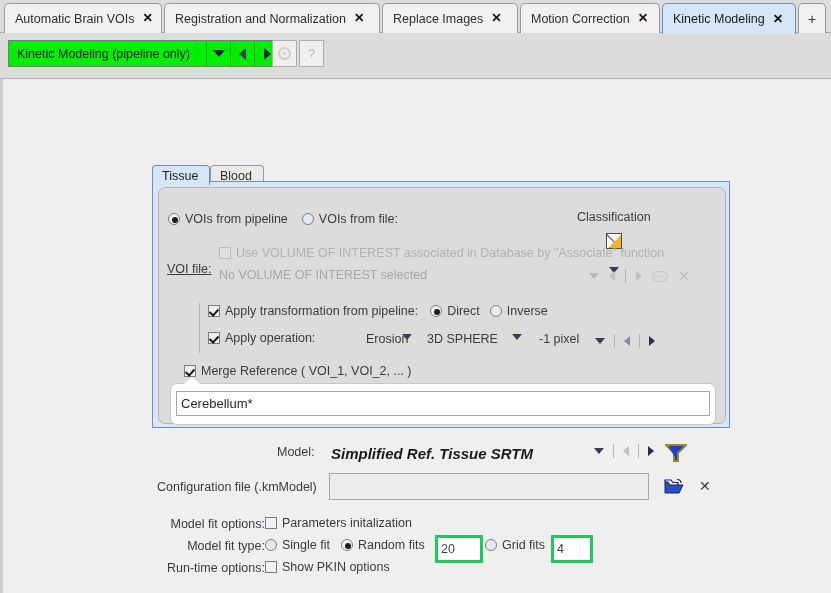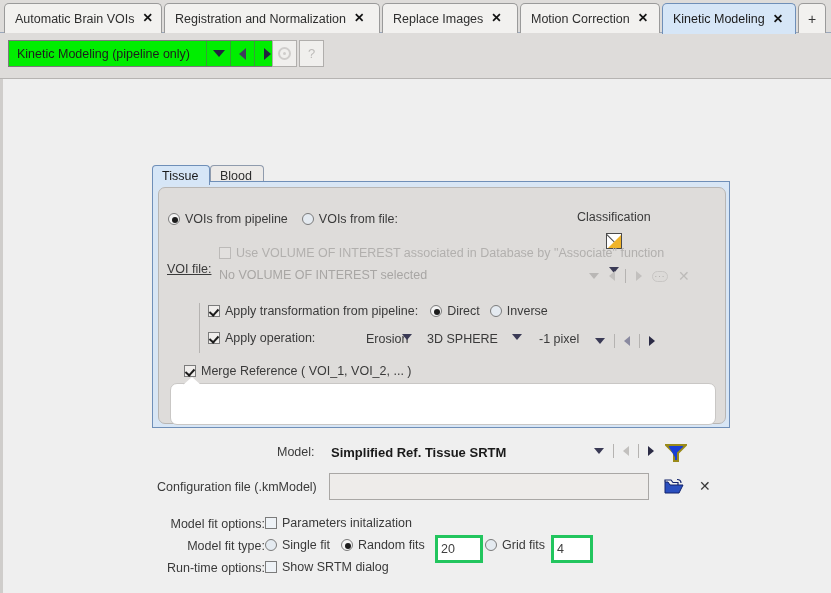--- a/index.html
+++ b/index.html
@@ -297,21 +297,21 @@
     padding: 0 4px;
   }
 
   
   .model-label {
     position: absolute; left: 277px; top: 445px;
     font-size: 12.5px; color: #3a3a3a;
   }
   .model-value {
     position: absolute; left: 331px; top: 445px;
-    font-size: 13px; color: #1a1a1a; font-weight: bold;
+    font-size: 15px; color: #1a1a1a; font-weight: bold; font-style: italic;
   }
   .funnel { flex: none; }
 
   
   .cfg-label { position: absolute; left: 157px; top: 480px; font-size: 12.5px; }
   .cfg-input {
     position: absolute; left: 329px; top: 473px;
     width: 320px; height: 27px;
     background: #eeecea;
     border: 1px solid #a9a7a5;
@@ -486,20 +486,21 @@
       <div class="row" style="left:25px; top:176px;">
         <span class="cb on"></span>
         <span class="lbl">Merge Reference ( VOI_1, VOI_2, ... )</span>
       </div>
     </div>
   </div>
 
   <div class="bubble">
     <span class="bubble-notch"></span>
   </div>
+  <input class="merge-input" value="Cerebellum*" style="">
 
   <div class="model-label">Model:</div>
   <div class="model-value">Simplified Ref. Tissue SRTM</div>
   <div class="row" style="left:594px; top:448px;">
     <span class="dd"></span>
   </div>
   <div class="row" style="left:613px; top:444px; gap:9px;">
     <span class="vsep"></span>
     <span class="nav-l dim"></span>
     <span class="vsep"></span>
@@ -542,16 +543,16 @@
   <input class="num-input" style="position: absolute; left: 435px; top: 535px; width: 48px;" value="20">
   <div class="row" style="left:485px; top:538px;">
     <span class="radio off"></span>
     <span class="lbl">Grid fits</span>
   </div>
   <input class="num-input" style="position: absolute; left: 551px; top: 535px; width: 42px;" value="4">
 
   <div class="opt-label" style="position:absolute; left:60px; top:561px; width:205px;">Run-time options:</div>
   <div class="row" style="left:265px; top:560px;">
     <span class="cb"></span>
-    <span class="lbl">Show SRTM dialog</span>
+    <span class="lbl">Show PKIN options</span>
   </div>
 
 </div>
 
 </body></html>

